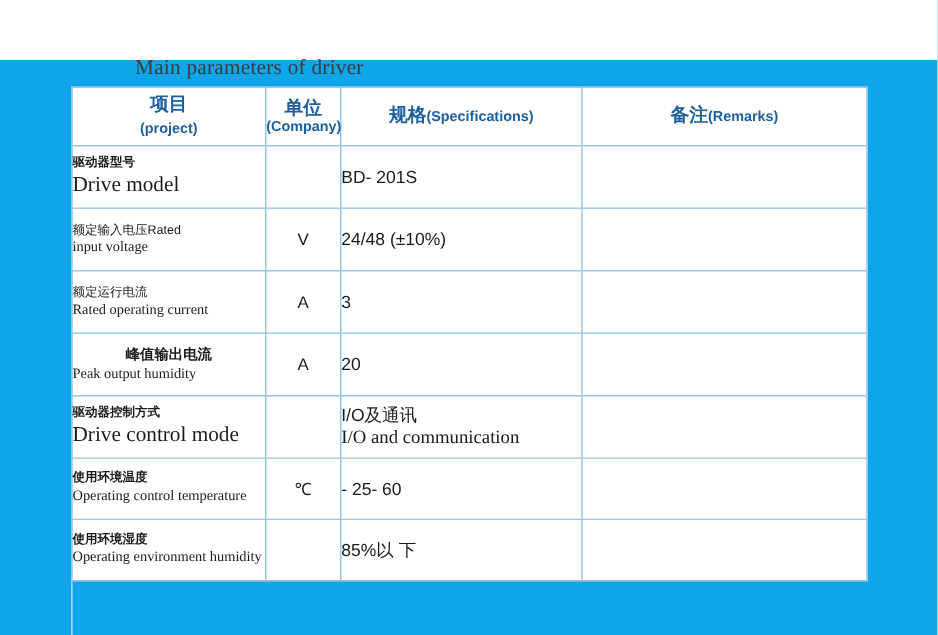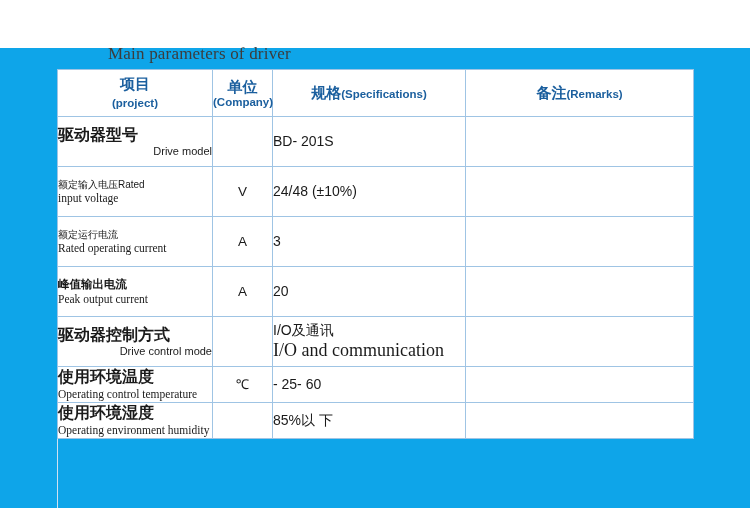--- a/index.html
+++ b/index.html
@@ -65,72 +65,72 @@
   }
   .hd-sub {
     font-size: 11.5px;
     font-weight: bold;
     color: #1b5f9e;
   }
   .hd-two-line {
     line-height: 1.2;
   }
   tbody tr { height: 50px; }
-  tbody tr.r-short { height: 33px; }
+  tbody tr.r-short { height: 49px; }
 
   .cell-pad {
     padding: 0 10px;
   }
   .cn-big {
-    font-size: 16px;
+    font-size: 10px;
     font-weight: bold;
     color: #1a1a1a;
     line-height: 1.25;
     white-space: nowrap;
   }
   .en-serif-big {
-    font-family: Liberation Sans, sans-serif;
-    font-size: 11px;
+    font-family: Liberation Serif, serif;
+    font-size: 17px;
     color: #1a1a1a;
     line-height: 1.25;
     white-space: nowrap;
-    text-align: right;
   }
   .cn-small {
     font-size: 10px;
     color: #1a1a1a;
     line-height: 1.3;
     white-space: nowrap;
   }
   .cn-small-b {
     font-size: 11.5px;
     font-weight: bold;
     color: #1a1a1a;
     line-height: 1.3;
     white-space: nowrap;
+    text-align: center;
   }
   .en-serif-small {
     font-family: "Liberation Serif", serif;
     font-size: 11.5px;
     color: #1a1a1a;
     line-height: 1.3;
     white-space: nowrap;
   }
   .center {
     text-align: center;
   }
   .val {
     font-size: 14px;
     color: #1a1a1a;
     line-height: 1.3;
     white-space: nowrap;
   }
   .val-sub {
     font-family: "Liberation Serif", serif;
-    font-size: 18px;
+    font-size: 15px;
     color: #1a1a1a;
     line-height: 1.3;
     white-space: nowrap;
   }
   .unit {
     font-size: 13.5px;
     color: #1a1a1a;
   }
   .edge-line {
     position: absolute;
@@ -209,21 +209,21 @@
         <td class="center unit">A</td>
         <td class="cell-pad">
           <div class="val">3</div>
         </td>
         <td class="cell-pad"></td>
       </tr>
 
       <tr>
         <td class="cell-pad">
           <div class="cn-small-b">峰值输出电流</div>
-          <div class="en-serif-small">Peak output current</div>
+          <div class="en-serif-small">Peak output humidity</div>
         </td>
         <td class="center unit">A</td>
         <td class="cell-pad">
           <div class="val">20</div>
         </td>
         <td class="cell-pad"></td>
       </tr>
 
 
       <tr>

